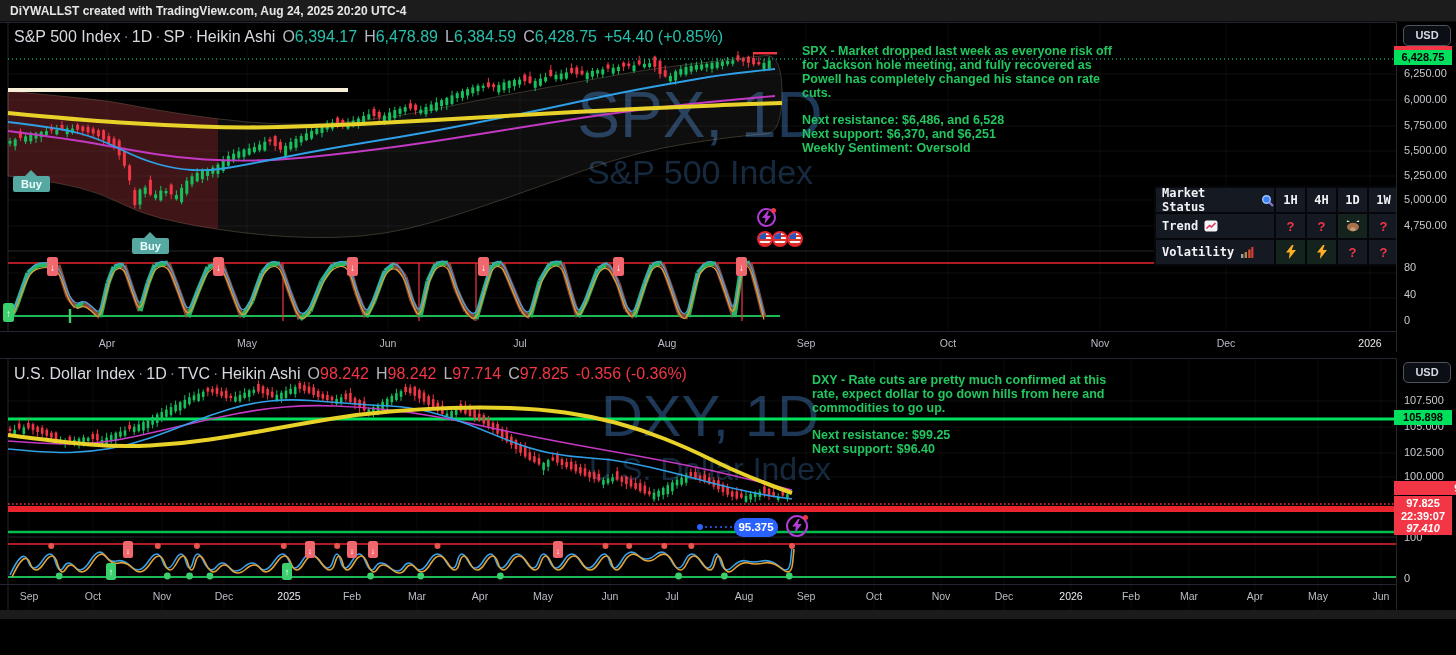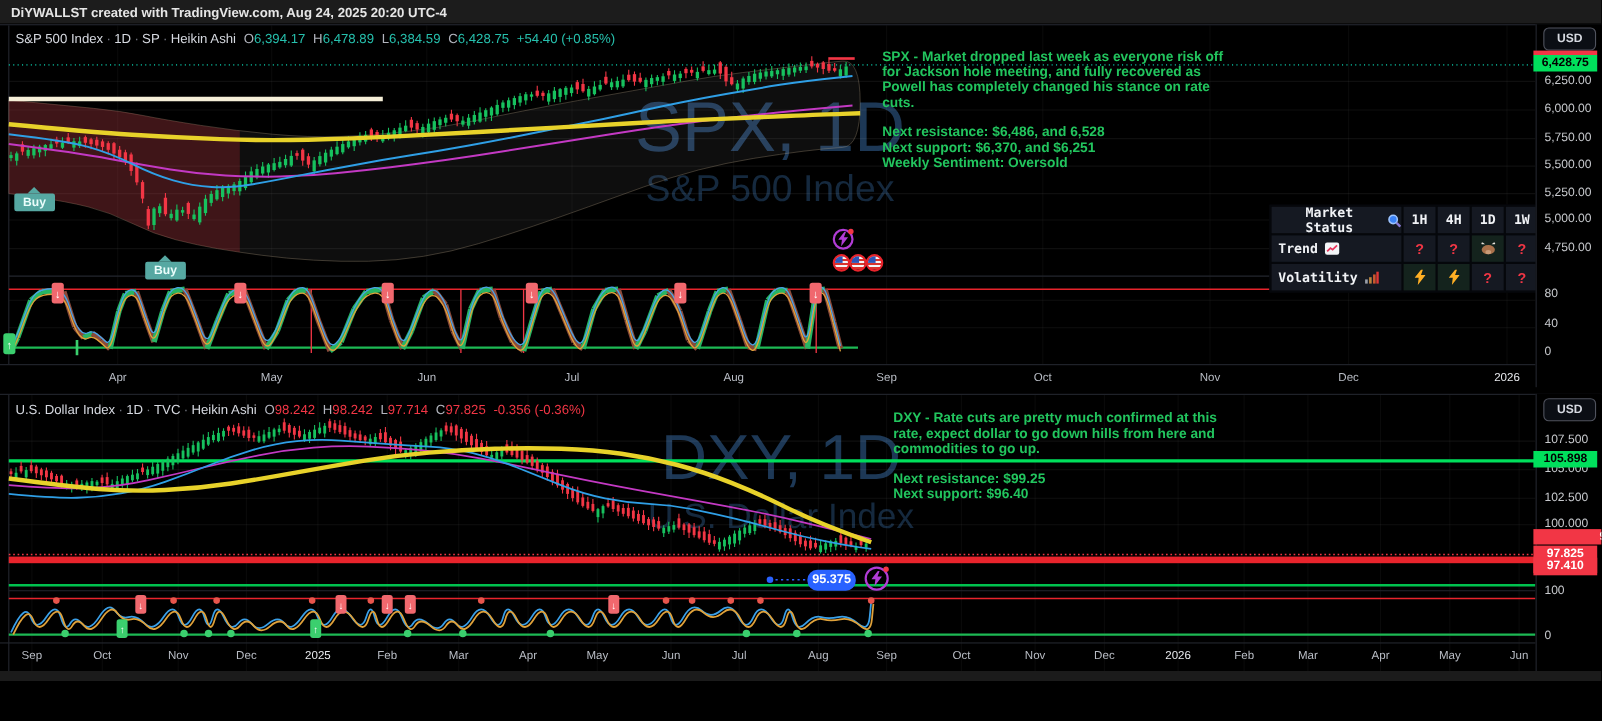--- a/index.html
+++ b/index.html
@@ -6,21 +6,21 @@
   #app{position:relative;width:1456px;height:619px;background:#000;overflow:hidden;
        font-family:"Liberation Sans",sans-serif;-webkit-font-smoothing:antialiased;}
   .abs{position:absolute;}
   
   #topbar{left:0;top:0;width:1456px;height:22px;background:#1c1c1c;border-bottom:1px solid #0a0a0a;
           color:#e6e6e6;font-size:12px;font-weight:700;line-height:22px;padding-left:10px;box-sizing:border-box;}
   
   .pane-border{border-top:1px solid #23262e;}
   #spx-pane{left:0;top:22px;width:1456px;height:330px;}
   #dxy-pane{left:0;top:358px;width:1456px;height:252px;}
-  .legend{left:14px;font-size:12px;color:#d6d9e0;white-space:nowrap;z-index:30;}
+  .legend{left:14px;font-size:16px;color:#d6d9e0;white-space:nowrap;z-index:30;}
   .legend .sep{color:#787b86;padding:0 3px;}
   .legend .k{color:#b2b5be;margin-left:7px;}
   .watermark{z-index:1;text-align:center;pointer-events:none;}
   .watermark .wm1{font-size:64px;font-weight:400;color:rgba(46,90,138,.62);line-height:1;}
   .watermark .wm2{font-size:34px;color:rgba(46,90,138,.45);line-height:1.5;}
   .note{z-index:40;color:#22c55e;font-size:12.5px;font-weight:700;line-height:14px;width:320px;}
   .note .gap{height:13px;}
   
   .taxis{left:0;width:1396px;height:22px;border-top:1px solid #23262e;z-index:20;}
   .taxis span{position:absolute;top:5px;transform:translateX(-50%);font-size:10.5px;color:#b8bcc4;}
@@ -40,21 +40,21 @@
   
   .buy{background:#56a8a2;color:#eafdfb;font-size:11px;font-weight:700;border-radius:2px;
        padding:2px 8px;z-index:25;}
   .buy:before{content:"";position:absolute;left:50%;top:-6px;transform:translateX(-50%);
        border:6px solid transparent;border-bottom:6px solid #56a8a2;border-top:none;}
   
   #mtable{left:1154px;top:163px;z-index:45;background:#05070b;border:2px solid #05070b;
           font-family:"DejaVu Sans Mono",monospace;font-size:12px;color:#f0f2f5;}
   #mtable .row{display:flex;margin-bottom:2px;}
   #mtable .row:last-child{margin-bottom:0;}
-  #mtable .cell{background:#151922;height:24px;display:flex;align-items:center;justify-content:center;margin-right:2px;text-align:center;}
+  #mtable .cell{background:#151922;height:24px;display:flex;align-items:center;justify-content:center;margin-right:2px;}
   #mtable .cell:last-child{margin-right:0;}
   #mtable .lab{width:118px;justify-content:flex-start;padding-left:6px;box-sizing:border-box;font-weight:700;}
   #mtable .col{width:29px;font-weight:700;}
   #mtable .hl{background:#14231d;}
   #mtable .q{color:#f23645;font-weight:800;font-size:13px;font-family:"Liberation Sans",sans-serif;}
   
   .flag{position:absolute;width:16px;height:16px;border-radius:50%;border:2px solid #e8242c;box-sizing:border-box;
         background:repeating-linear-gradient(180deg,#f3f5f7 0 2px,#d8342c 2px 4px);overflow:hidden;z-index:26;}
   .flag:before{content:"";position:absolute;left:0;top:0;width:7px;height:6px;background:#2b55b8;}
   .boltcirc{position:absolute;border:2px solid #b13cd6;border-radius:50%;box-sizing:border-box;
@@ -1121,21 +1121,21 @@
       <span class="tick" style="top: 112px;">100.000</span>
       <span class="tick" style="top: 173px;">100</span>
       <span class="tick" style="top: 214px;">0</span>
     </div>
   <div class="plabel green abs" style="top:410px;">105.898</div>
   <div class="plabel red abs" style="top:481px;padding-left:48px;">97.926</div>
   <div id="dxy-combo" class="abs" style="top:496px;">
     <div>97.825</div>
     <div>22:39:07</div>
   </div>
-  <div class="plabel red abs" style="top:507px;">97.410</div>
+  <div class="plabel red abs" style="top:521px;font-style:italic;">97.410</div>
 
   <div id="footer" class="abs">
     <svg width="36" height="26" viewBox="0 0 36 24" style="margin-left:22px;">
       <rect x="0" y="2" width="16" height="7" fill="#d6d9e0"></rect>
       <rect x="4.5" y="9" width="7" height="11" fill="#d6d9e0"></rect>
       <circle cx="21" cy="5.5" r="3.6" fill="#d6d9e0"></circle>
       <polygon points="22,2 34,2 27.5,20 21.5,20 25.5,9.5 19.5,9.5" fill="#d6d9e0"></polygon>
     </svg>
     <span class="brand">TradingView</span>
   </div>

